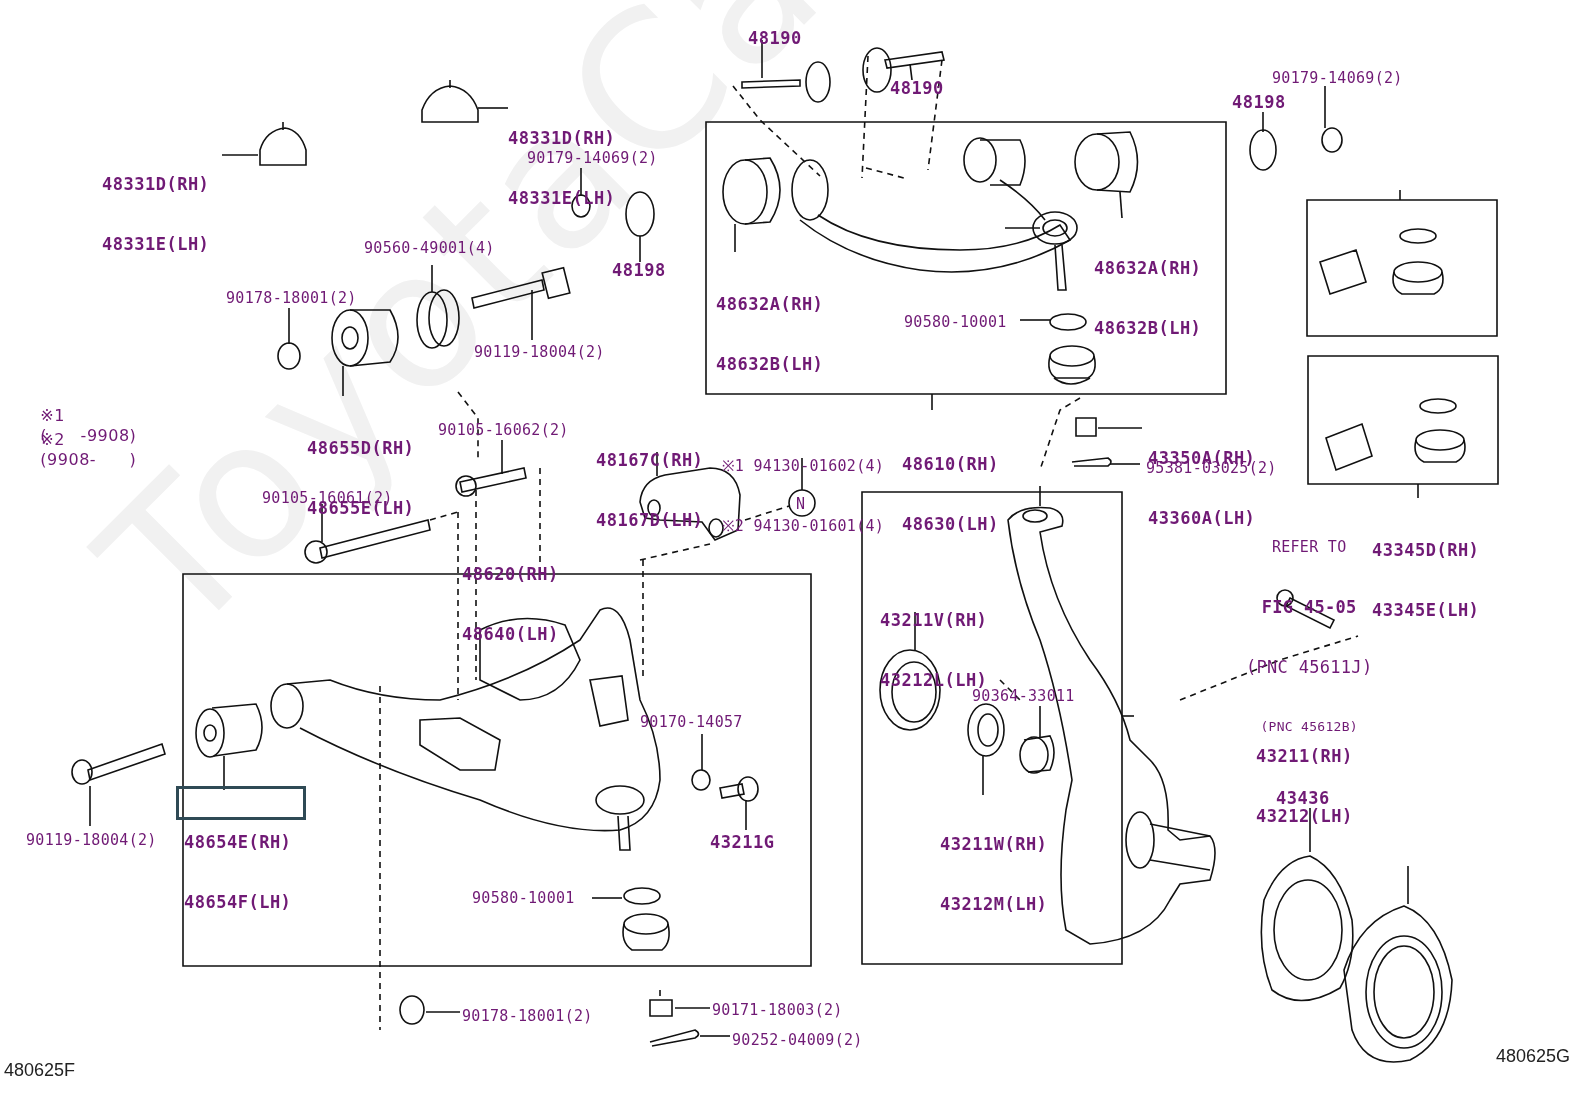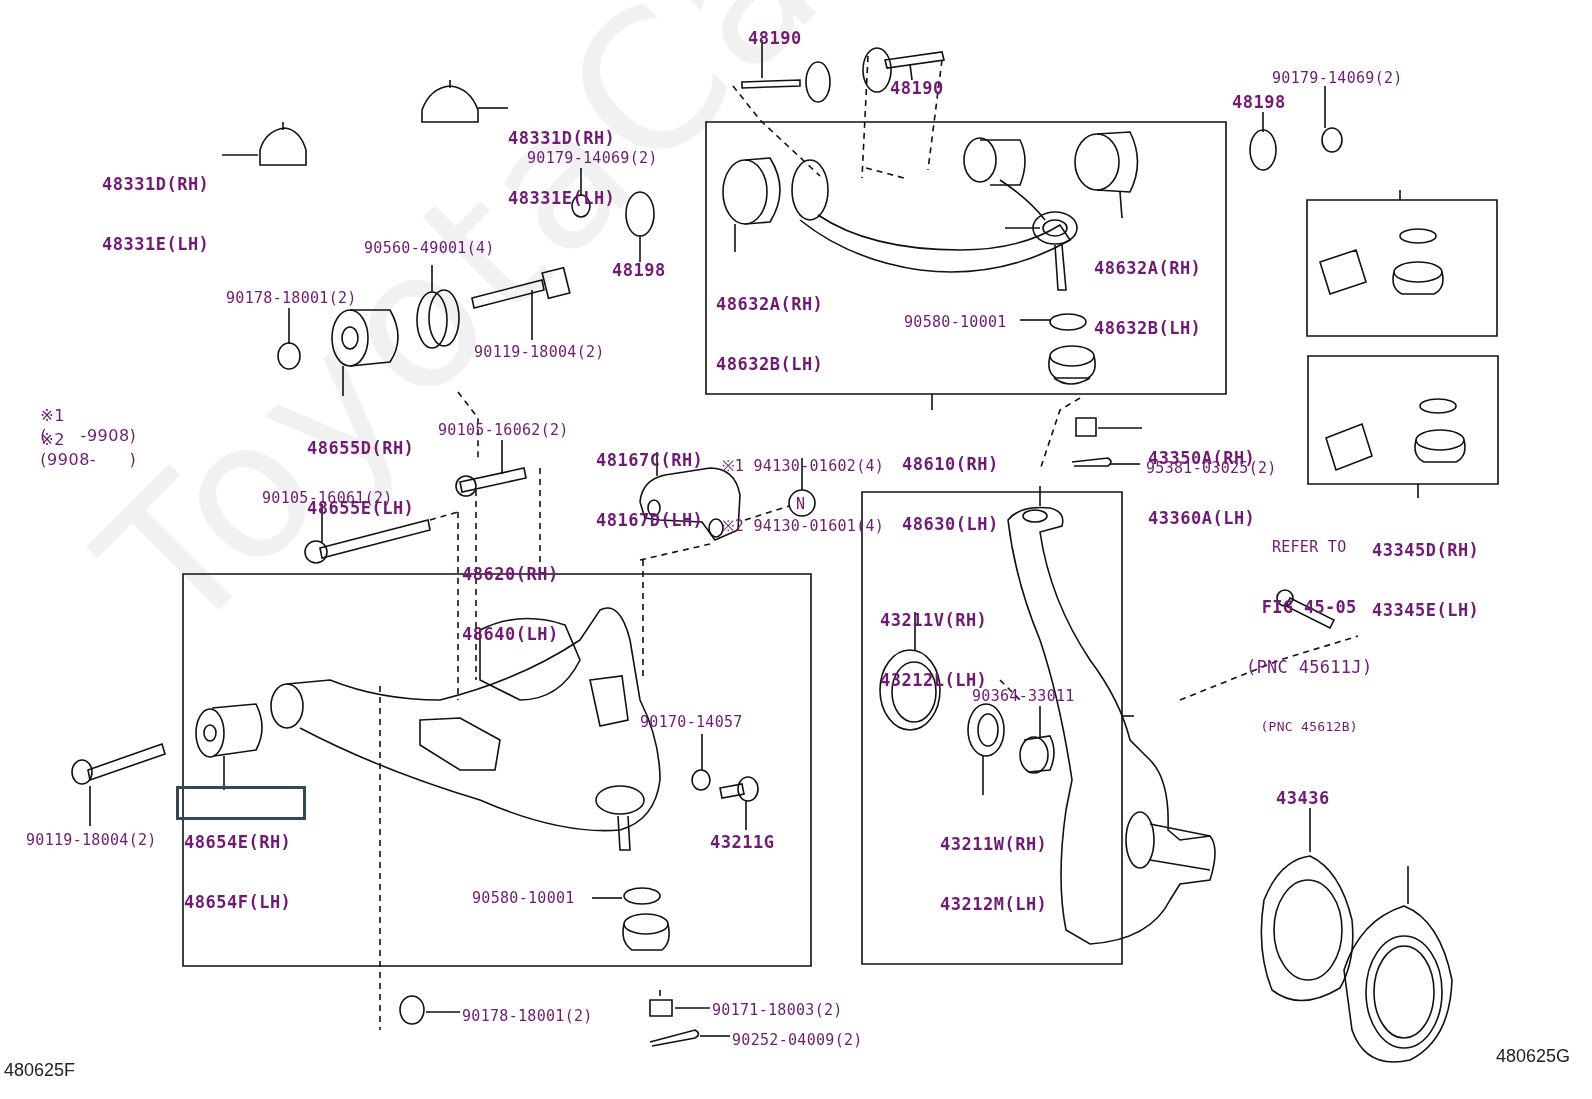--- a/index.html
+++ b/index.html
@@ -341,20 +341,24 @@
   <div class="lbl" style="left:462px;top:524px">
     <span>48620(RH)</span>
     <span>48640(LH)</span>
   </div>
 
   <div class="lbl" style="left:880px;top:570px">
     <span>43211V(RH)</span>
     <span>43212L(LH)</span>
   </div>
   <div class="lbl small" style="left:972px;top:686px">90364-33011</div>
+  <div class="lbl" style="left:1256px;top:706px">
+    <span>43211(RH)</span>
+    <span>43212(LH)</span>
+  </div>
   <div class="lbl small" style="left:640px;top:712px">90170-14057</div>
 
   <div class="hl" style="left:176px;top:786px;width:130px;height:34px"></div>
   <div class="lbl" style="left:184px;top:792px">
     <span>48654E(RH)</span>
     <span>48654F(LH)</span>
   </div>
   <div class="lbl small" style="left:26px;top:830px">90119-18004(2)</div>
   <div class="lbl" style="left:710px;top:832px">43211G</div>
 

